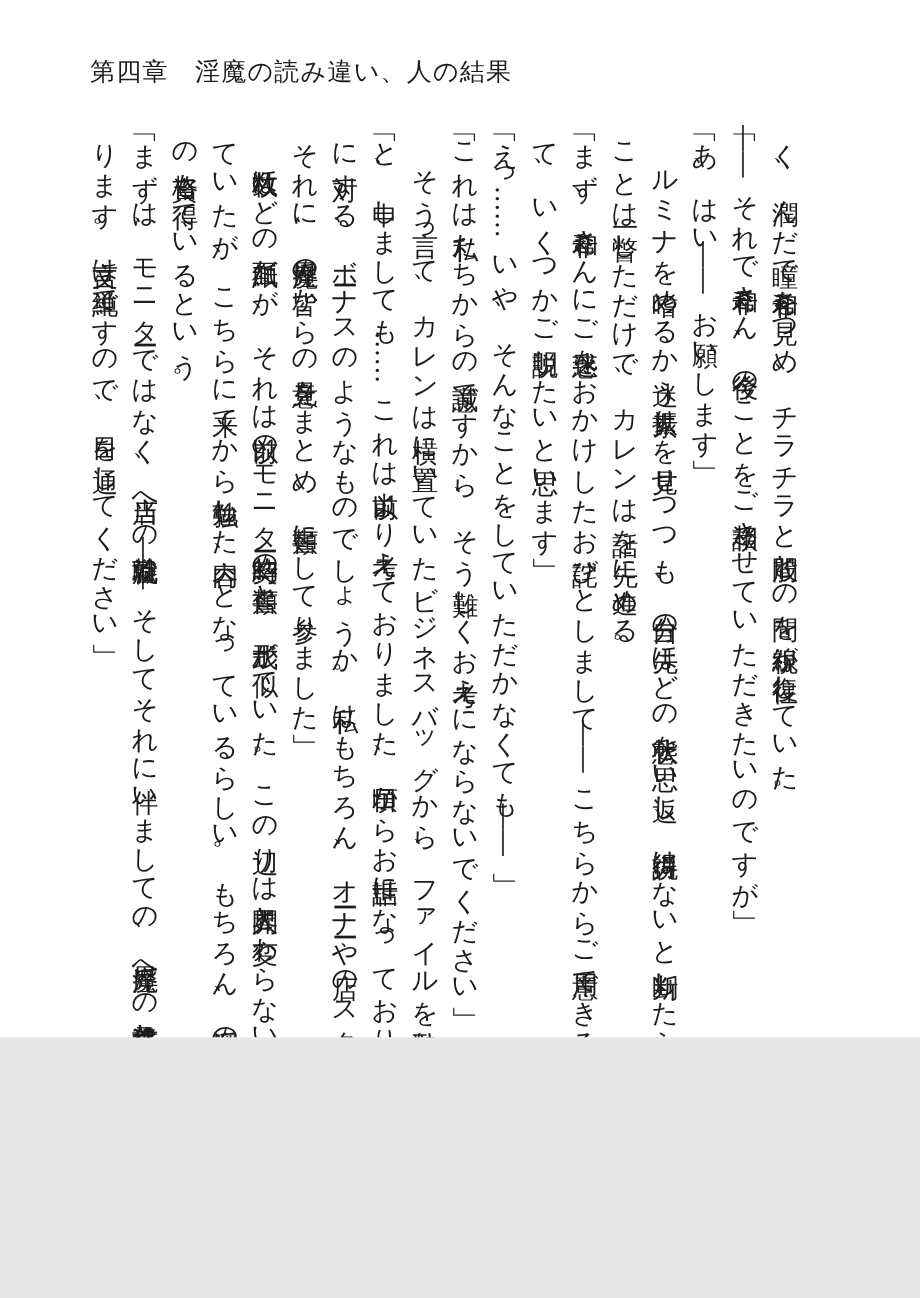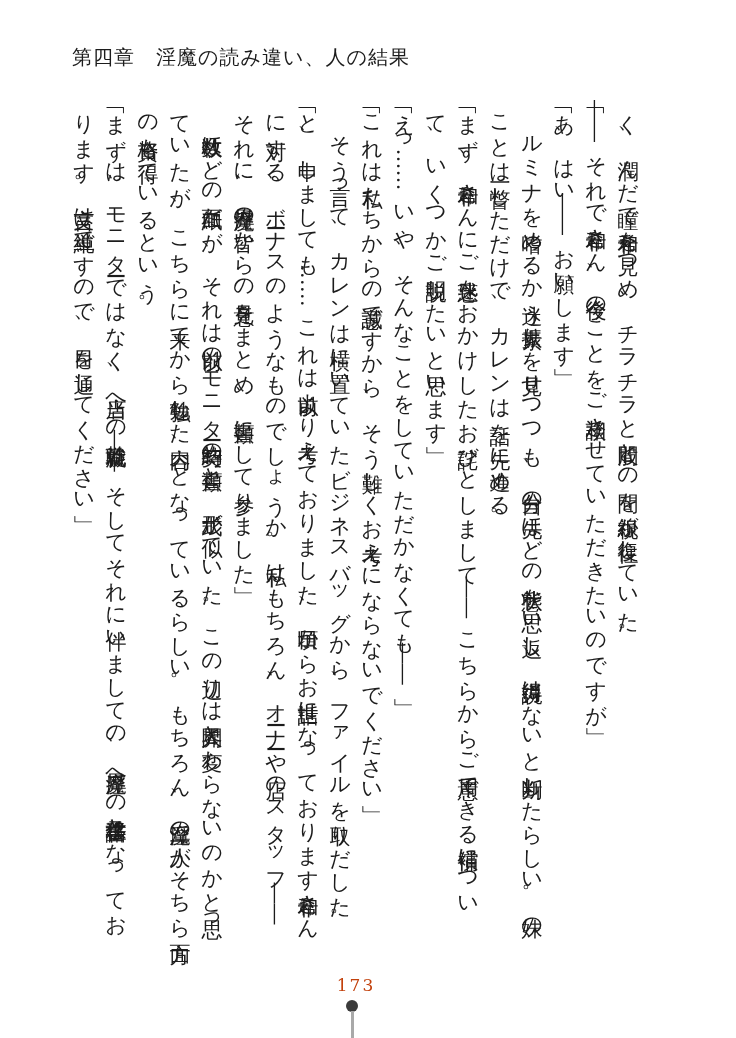--- a/index.html
+++ b/index.html
@@ -3,21 +3,21 @@
 <meta charset="utf-8">
 <style>
   html, body {
     margin: 0;
     padding: 0;
     background: #e8e8e8;
   }
   .page {
     position: relative;
     width: 736px;
-    height: 1038px;
+    height: 830px;
     background: #ffffff;
     overflow: hidden;
     font-family: "DejaVu Serif", "Liberation Serif", serif;
     color: #1c1c1c;
   }
   .chapter-header {
     position: absolute;
     left: 72px;
     top: 44px;
     font-size: 20px;

